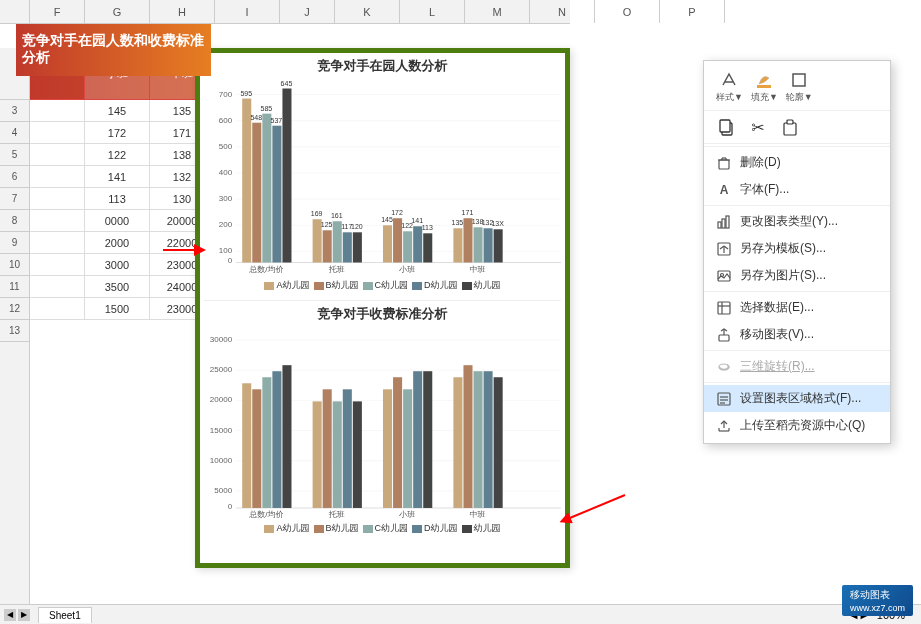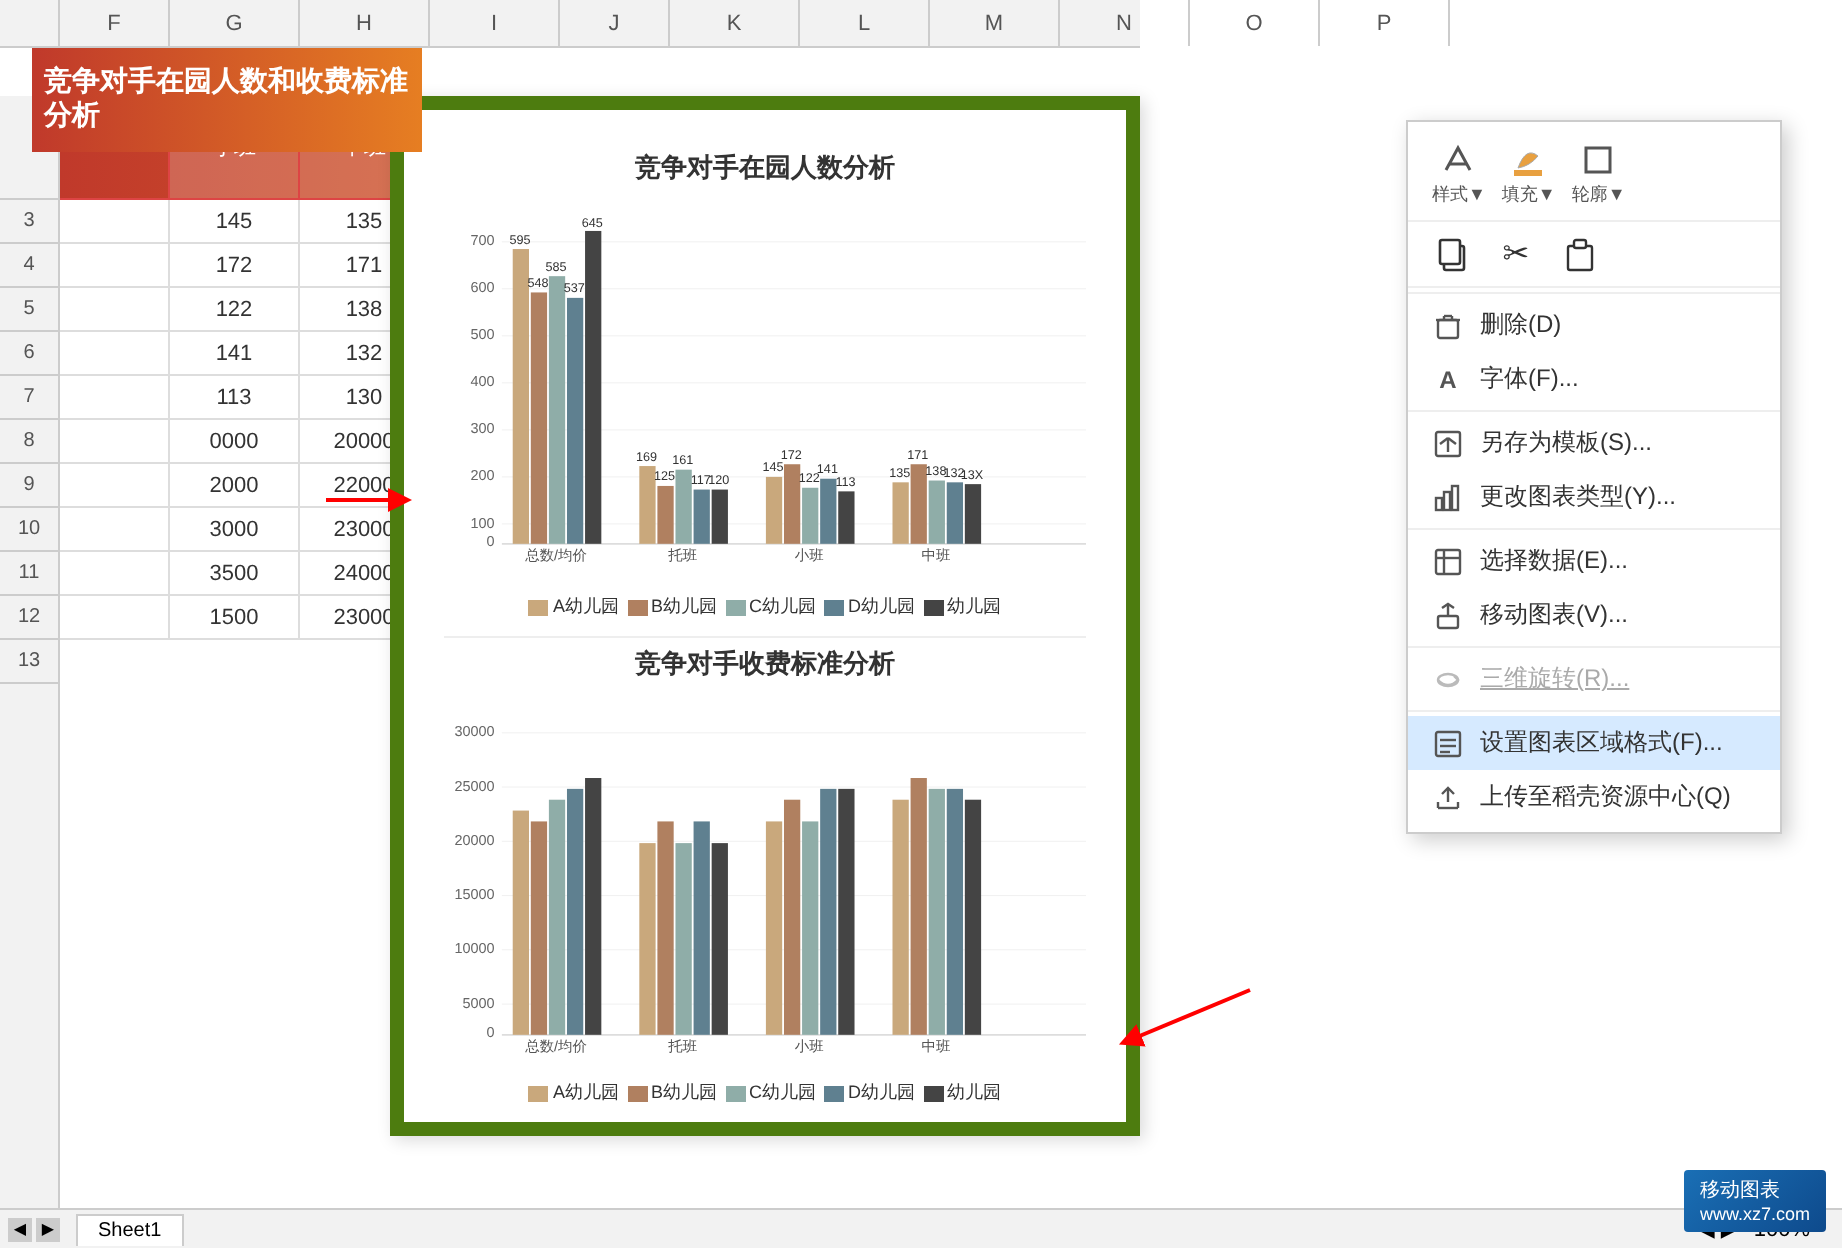--- a/index.html
+++ b/index.html
@@ -94,23 +94,23 @@
     }
 
     
     .chart-container {
       position: absolute;
       top: 50px;
       left: 195px;
       width: 370px;
       height: 520px;
       background: #fff;
-      border: 7px solid #4d7c0f;
+      border: 5px solid #4d7c0f;
       box-shadow: 2px 2px 8px rgba(0,0,0,0.15);
-      padding: 20px;
+      padding: 4px;
     }
 
     .chart-title {
       text-align: center;
       font-size: 13px;
       font-weight: bold;
       color: #333;
       margin-bottom: 5px;
     }
 
@@ -662,40 +662,50 @@
   <div class="ctx-menu-item">
     <span class="item-icon" style="font-size:12px; font-weight:bold; color:#555;">A</span>
     <span>字体(F)...</span>
   </div>
 
   <div class="ctx-divider"></div>
 
   <div class="ctx-menu-item">
     <span class="item-icon">
       <svg width="14" height="14" viewBox="0 0 14 14" fill="none" stroke="#555" stroke-width="1.2">
+        <rect x="1" y="7" width="3" height="6"></rect>
+        <rect x="5" y="4" width="3" height="9"></rect>
+        <rect x="9" y="1" width="3" height="12"></rect>
+      </svg>
+    </span>
+    <span>更改图表类型(Y)...</span>
+  </div>
+
+  <div class="ctx-menu-item">
+    <span class="item-icon">
+      <svg width="14" height="14" viewBox="0 0 14 14" fill="none" stroke="#555" stroke-width="1.2">
         <rect x="1" y="1" width="12" height="12" rx="1"></rect>
         <line x1="3" y1="7" x2="7" y2="4"></line>
         <line x1="7" y1="4" x2="11" y2="7"></line>
         <line x1="7" y1="4" x2="7" y2="11"></line>
       </svg>
     </span>
     <span>另存为模板(S)...</span>
   </div>
 
   <div class="ctx-menu-item">
     <span class="item-icon">
       <svg width="14" height="14" viewBox="0 0 14 14" fill="none" stroke="#555" stroke-width="1.2">
-        <rect x="1" y="7" width="3" height="6"></rect>
-        <rect x="5" y="4" width="3" height="9"></rect>
-        <rect x="9" y="1" width="3" height="12"></rect>
+        <rect x="1" y="2" width="12" height="10" rx="1"></rect>
+        <circle cx="5" cy="6" r="1.5"></circle>
+        <polyline points="1,10 4,7 7,9 10,5 13,9"></polyline>
       </svg>
     </span>
-    <span>更改图表类型(Y)...</span>
-  </div>
-
+    <span>另存为图片(S)...</span>
+  </div>
 
   <div class="ctx-divider"></div>
 
   <div class="ctx-menu-item">
     <span class="item-icon">
       <svg width="14" height="14" viewBox="0 0 14 14" fill="none" stroke="#555" stroke-width="1.2">
         <rect x="1" y="1" width="12" height="12" rx="1"></rect>
         <line x1="1" y1="5" x2="13" y2="5"></line>
         <line x1="5" y1="1" x2="5" y2="13"></line>
       </svg>

